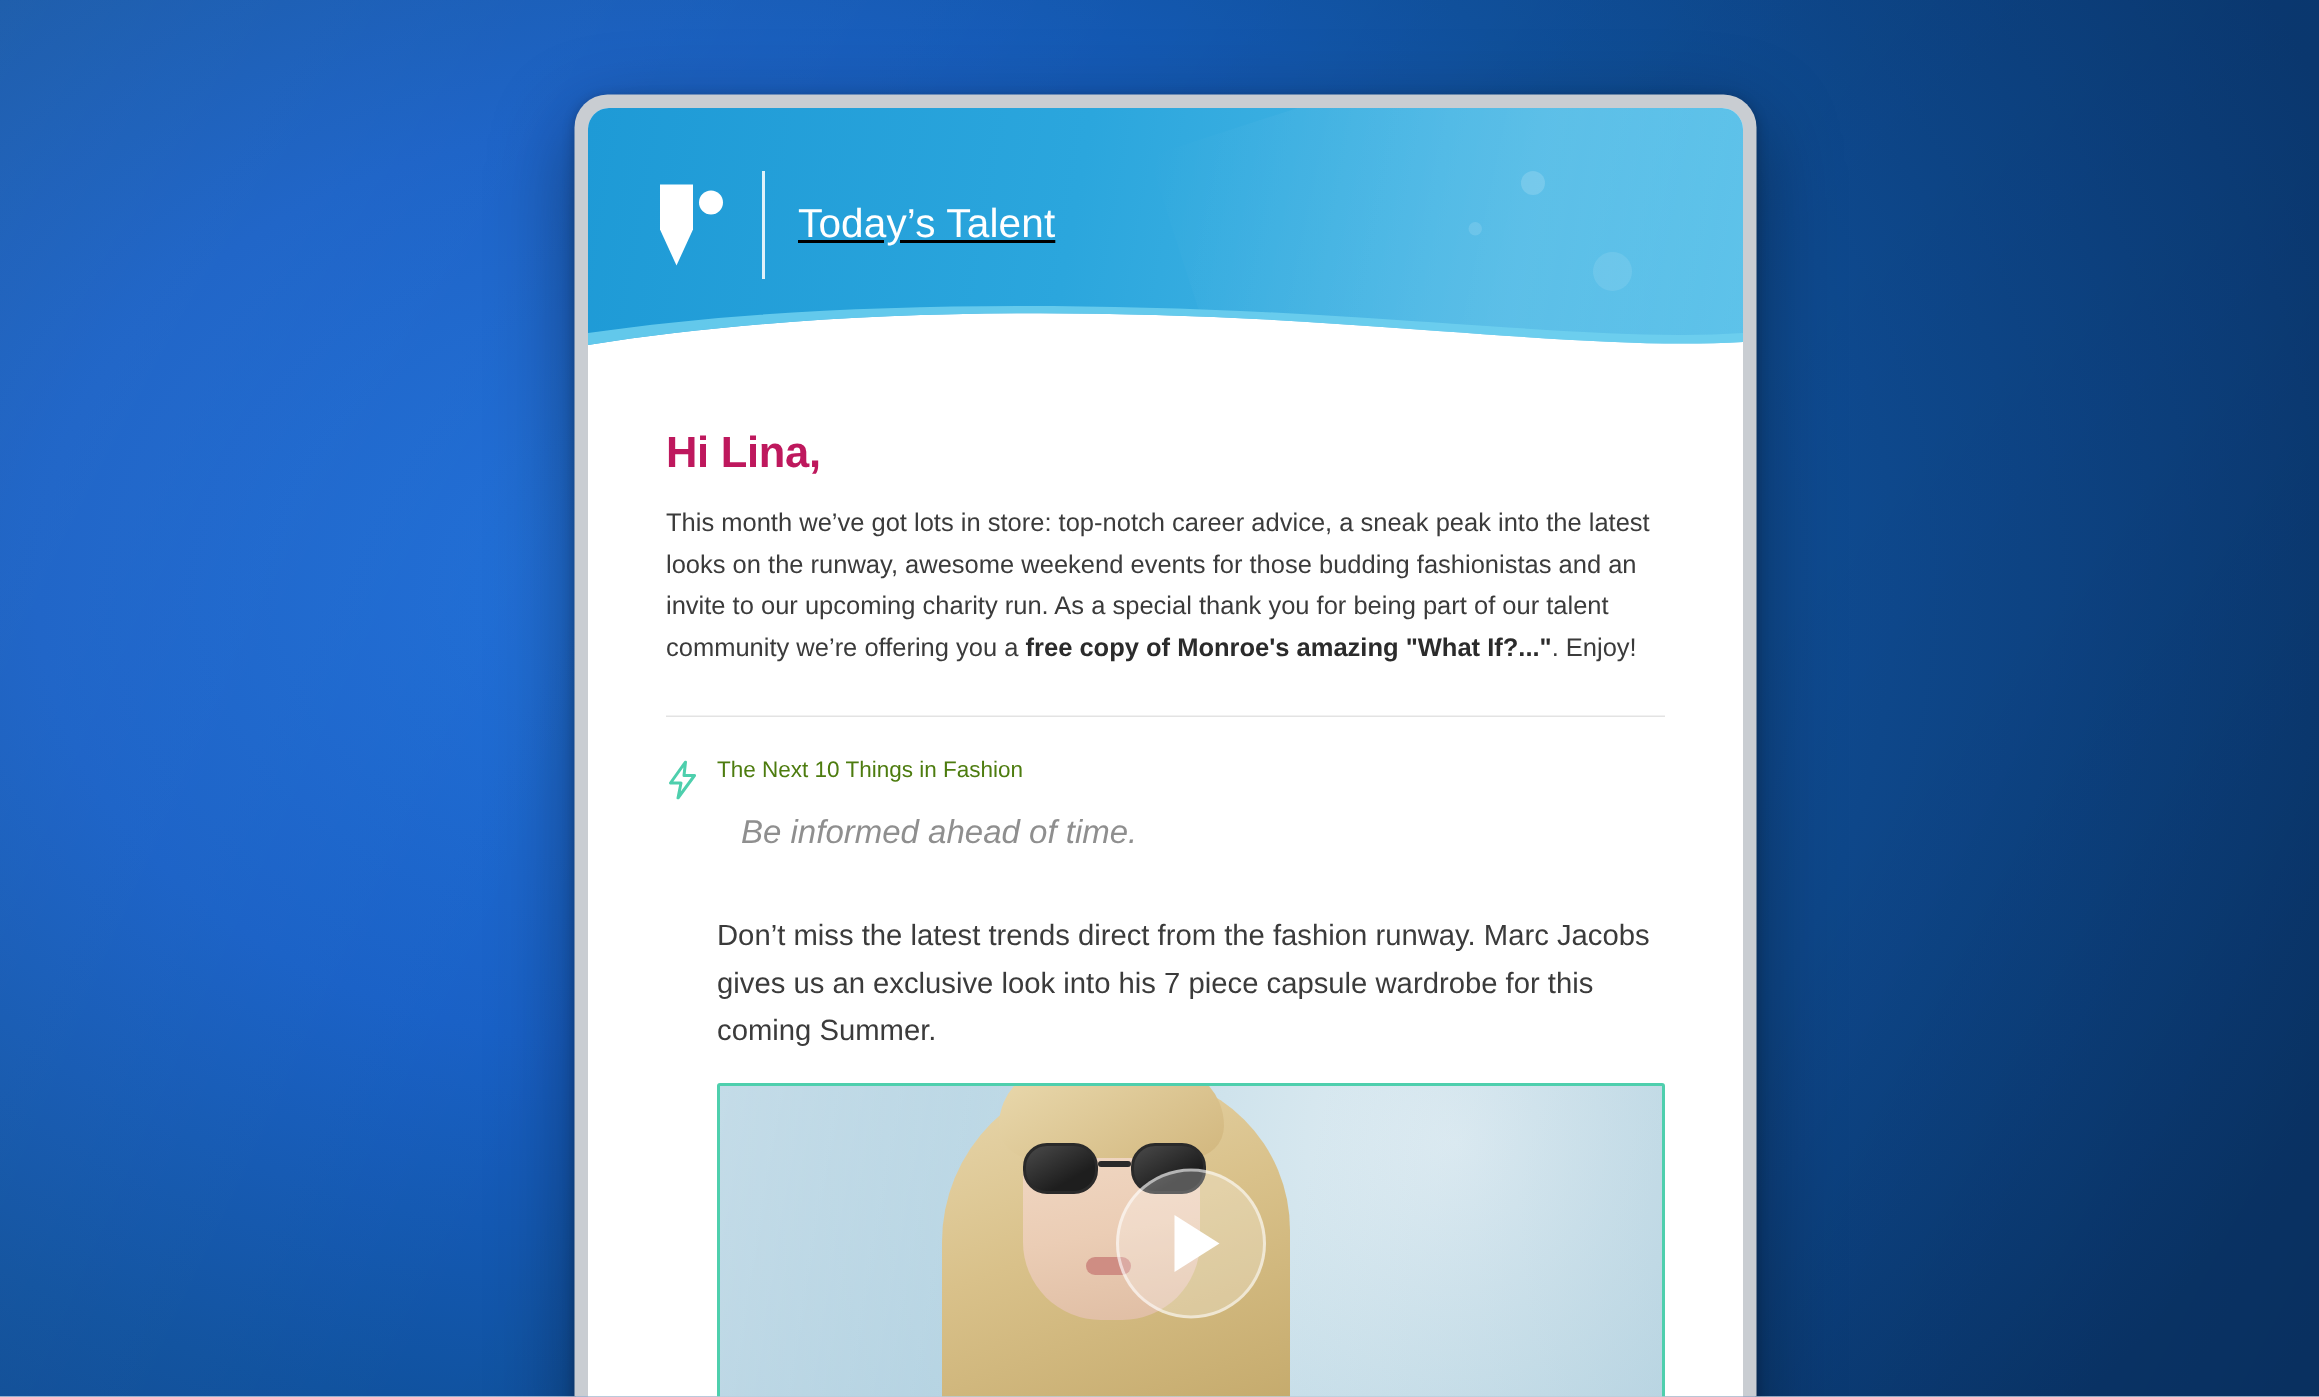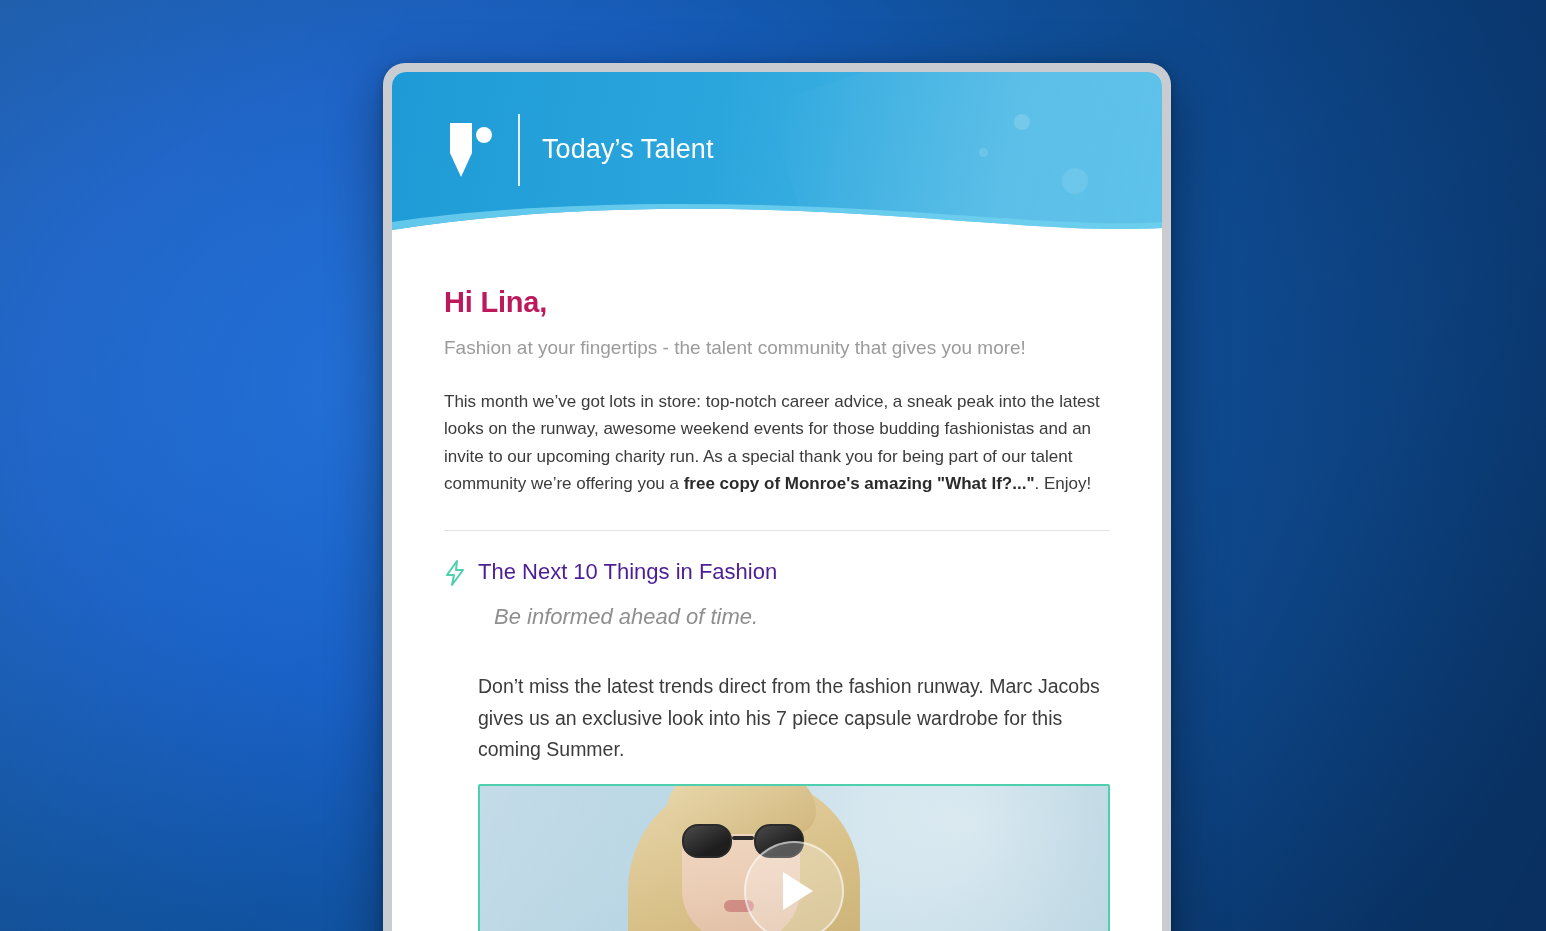--- a/index.html
+++ b/index.html
@@ -83,24 +83,25 @@
     position: absolute;
     left: 0;
     right: 0;
     bottom: -2px;
     height: 46px;
     pointer-events: none;
   }
 
   .header-inner {
     position: absolute;
-    left: 54px;
+    left: 44px;
     top: 42px;
     display: flex;
     align-items: center;
+    text-decoration: underline;
   }
   .logo-mark {
     width: 54px;
     height: 62px;
     margin-right: 18px;
     flex: none;
   }
   .logo-rule {
     width: 2px;
     height: 72px;
@@ -158,22 +159,22 @@
   }
   .bolt-icon {
     width: 22px;
     height: 26px;
     margin-right: 12px;
     margin-top: 3px;
     flex: none;
   }
   .article-titles { flex: 1; }
   .article-title {
-    font-size: 22px;
-    color: #4c1d95;
+    font-size: 15px;
+    color: #4d7c0f;
     line-height: 1.35;
     margin: 0 0 4px 0;
   }
   .article-sub {
     font-size: 22px;
     color: #8f8f8f;
     font-style: italic;
     margin: 16px;
     line-height: 1.4;
   }
@@ -332,21 +333,20 @@
 
         <svg class="header-wave" viewBox="0 0 770 46" preserveAspectRatio="none">
           <path d="M0 30 C 150 6, 330 4, 500 16 C 620 24, 700 32, 770 28 L770 46 L0 46 Z" fill="#ffffff"></path>
           <path d="M0 22 C 150 0, 340 0, 520 12 C 640 20, 710 26, 770 22 L770 28 C 700 32, 620 24, 500 16 C 330 4, 150 6, 0 30 Z" fill="#6fd0ef" opacity="0.85"></path>
         </svg>
       </div>
 
       <div class="email-body">
 
         <h1 class="greeting">Hi Lina,</h1>
-        <p class="subhead">Fashion at your fingertips - the talent community that gives you more!</p>
 
         <p class="intro"><span>This month we’ve got lots in store: top-notch career advice, a sneak peak into the latest looks on the runway, awesome weekend events for those budding fashionistas and an invite to our upcoming charity run. As a special thank you for being part of our talent community we’re offering you a </span><b>free copy of Monroe's amazing "What If?..."</b><span>. Enjoy!</span></p>
 
         <div class="divider"></div>
 
         <div class="article-head">
           <svg class="bolt-icon" viewBox="0 0 22 26">
             <path d="M13 1 L3 15 L10 15 L8 25 L19 10 L12 10 Z" fill="none" stroke="#4ecfad" stroke-width="2" stroke-linejoin="round"></path>
           </svg>
           <div class="article-titles">

